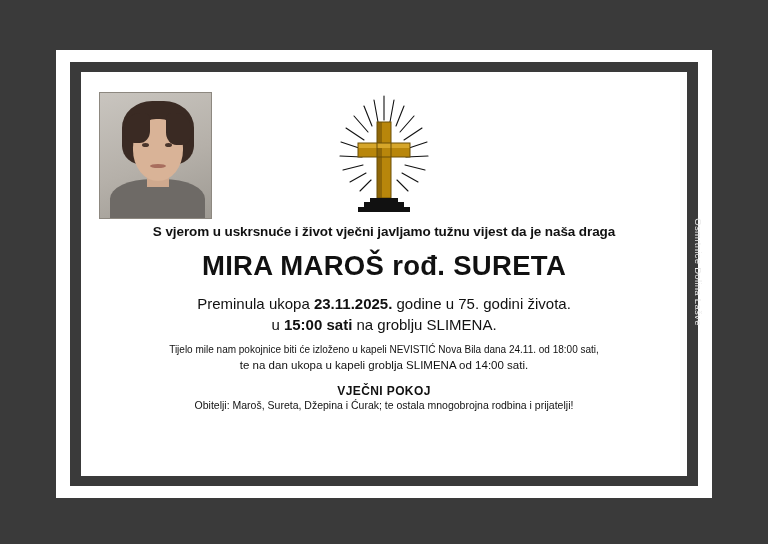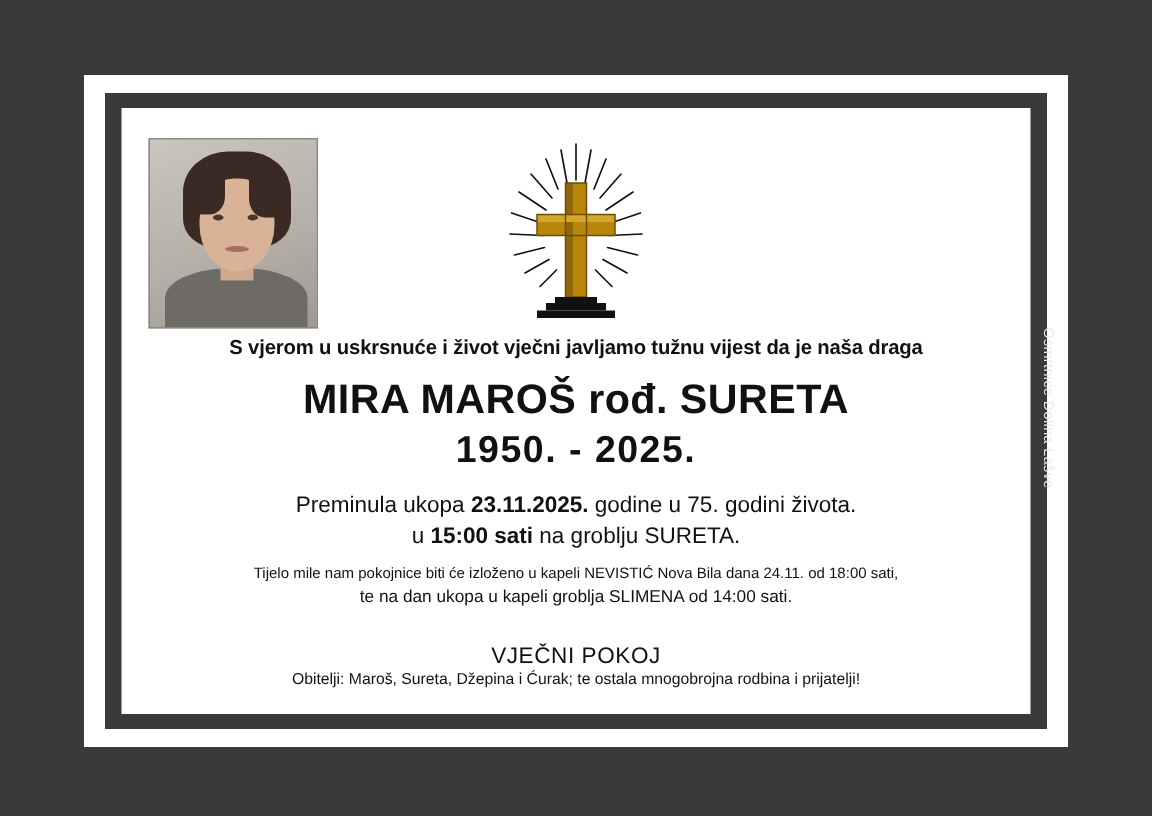--- a/index.html
+++ b/index.html
@@ -190,23 +190,23 @@
   .small1 {
     font-size: 10px;
     margin-top: 8px;
     line-height: 1.45;
   }
   .small2 {
     font-size: 11.5px;
     line-height: 1.45;
   }
   .vjecni {
-    font-size: 15px;
-    font-weight: normal;
-    margin-top: 22px;
+    font-size: 12px;
+    font-weight: bold;
+    margin-top: 10px;
     letter-spacing: 0.4px;
   }
   .mourners1 {
     font-size: 10.5px;
     margin-top: 4px;
     line-height: 1.5;
   }
   .mourners2 {
     font-size: 10.5px;
     line-height: 1.5;
@@ -288,29 +288,28 @@
             </g>
           </svg>
         </div>
 
         <div class="text-wrap">
 
           <div class="line-intro">S vjerom u uskrsnuće i život vječni javljamo tužnu vijest da je naša draga</div>
 
           <div class="name">MIRA MAROŠ rođ. SURETA</div>
 
-          <div class="years">1950. - 2025.</div>
 
           <div class="l1">
             <span>Preminula ukopa </span><b class="bold">23.11.2025.</b><span> godine u 75. godini života.</span>
           </div>
 
 
           <div class="l3">
-            <span>u </span><b class="bold">15:00 sati</b><span> na groblju SURETA.</span>
+            <span>u </span><b class="bold">15:00 sati</b><span> na groblju SLIMENA.</span>
           </div>
 
           <div class="small1">Tijelo mile nam pokojnice biti će izloženo u kapeli NEVISTIĆ Nova Bila dana 24.11. od 18:00 sati,</div>
           <div class="small2">te na dan ukopa u kapeli groblja SLIMENA od 14:00 sati.</div>
 
           <div class="vjecni">VJEČNI POKOJ</div>
 
           <div class="mourners2">Obitelji: Maroš, Sureta, Džepina i Ćurak; te ostala mnogobrojna rodbina i prijatelji!</div>
 
         </div>

